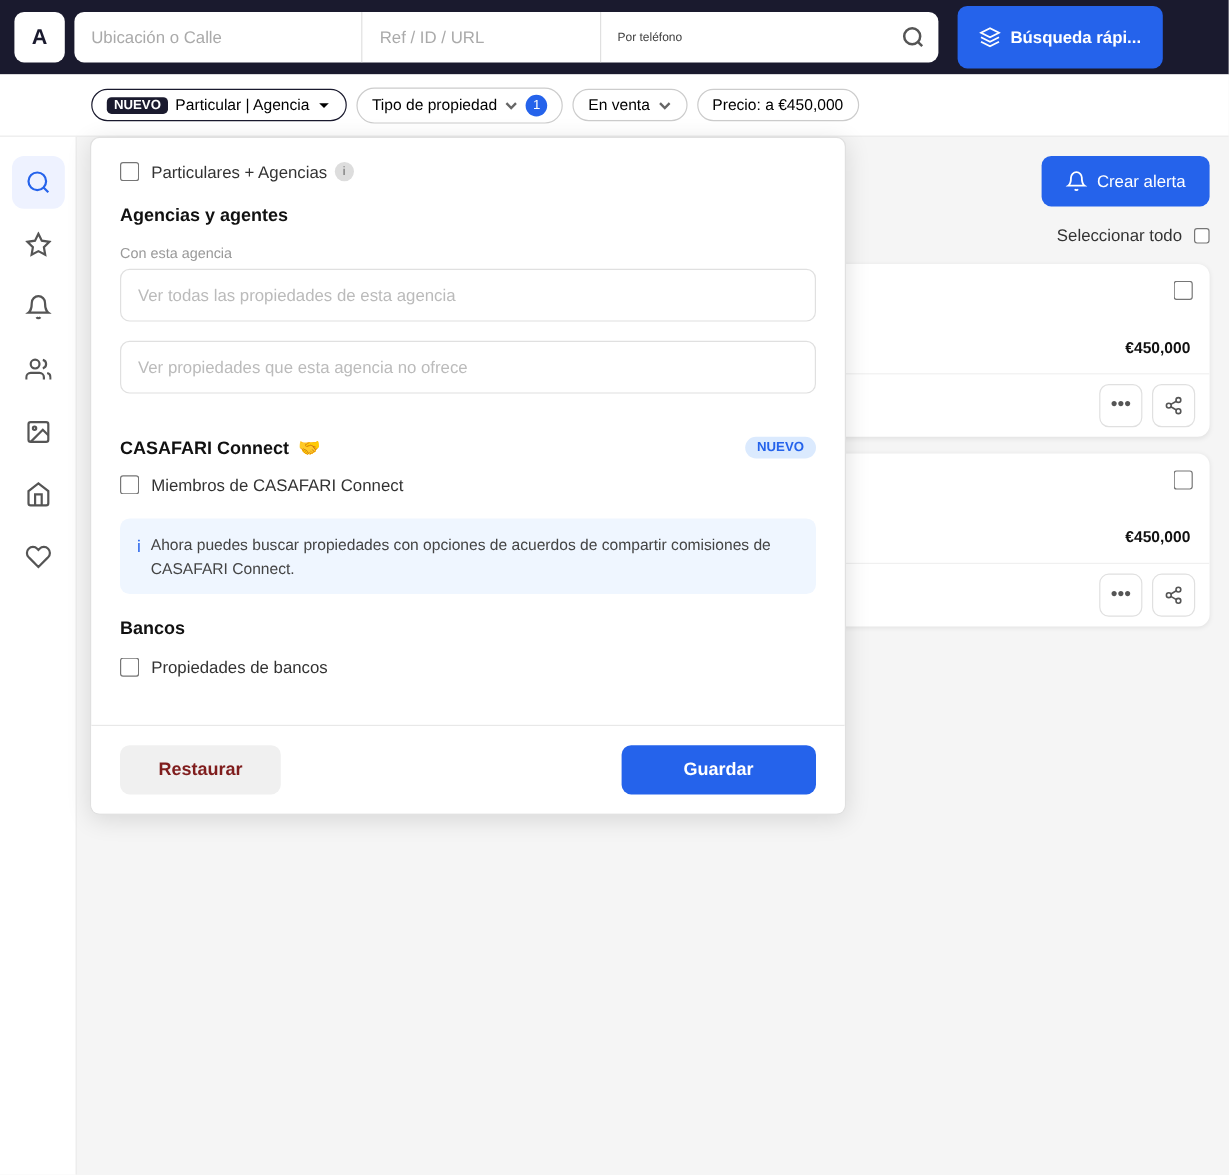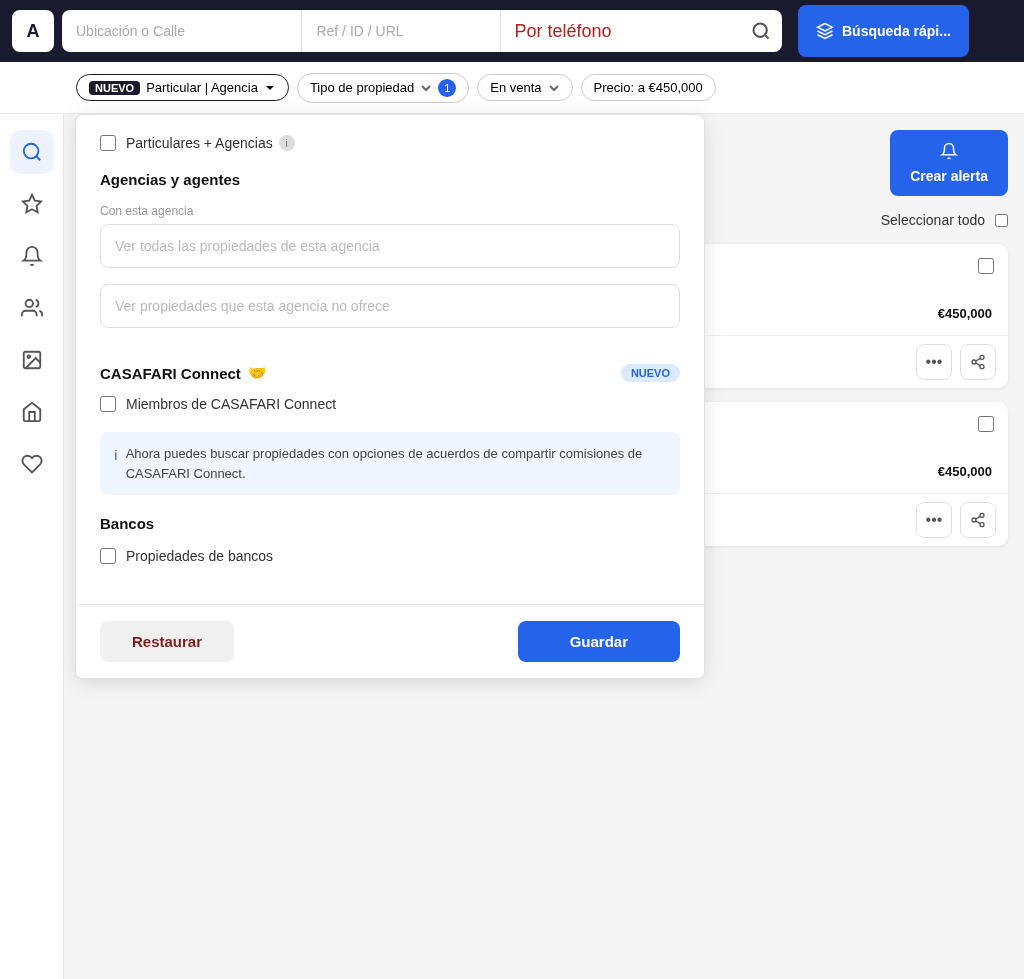--- a/index.html
+++ b/index.html
@@ -294,23 +294,23 @@
       justify-content: flex-end;
       margin-bottom: 16px;
     }
     .create-alert-btn {
       background: #2563eb;
       color: white;
       border: none;
       border-radius: 8px;
       padding: 12px 20px;
       font-size: 14px;
-      font-weight: 700;
-      cursor: pointer;
-      display: flex; align-items: center; gap: 8px; flex-direction: column;
+      font-weight: 400;
+      cursor: pointer;
+      display: flex; align-items: center; gap: 8px;
     }
     .select-all-row {
       display: flex;
       align-items: center;
       justify-content: flex-end;
       gap: 10px;
       margin-bottom: 16px;
       font-size: 14px;
       color: #333;
     }
@@ -375,21 +375,21 @@
     <span>A</span>
   </div>
   <div class="search-bar">
     <div class="search-segment">
       <span style="color:#aaa;font-size:14px;">Ubicación o Calle</span>
     </div>
     <div class="search-segment" style="flex:0.8">
       <span style="color:#aaa;font-size:14px;">Ref / ID / URL</span>
     </div>
     <div class="search-segment" style="border-right:none">
-      <span style="color:#b91c1c;font-size:18px;">Por teléfono</span>
+      <span style="color:#404040;font-size:10px;">Por teléfono</span>
     </div>
     <div class="search-icon-btn">
       <svg width="20" height="20" viewBox="0 0 24 24" fill="none" stroke="currentColor" stroke-width="2.5">
         <circle cx="11" cy="11" r="8"></circle>
           <line x1="21" y1="21" x2="16.65" y2="16.65"></line>
       </svg>
     </div>
   </div>
   <button class="rapid-search-btn">
     <svg width="18" height="18" viewBox="0 0 24 24" fill="none" stroke="currentColor" stroke-width="2">

